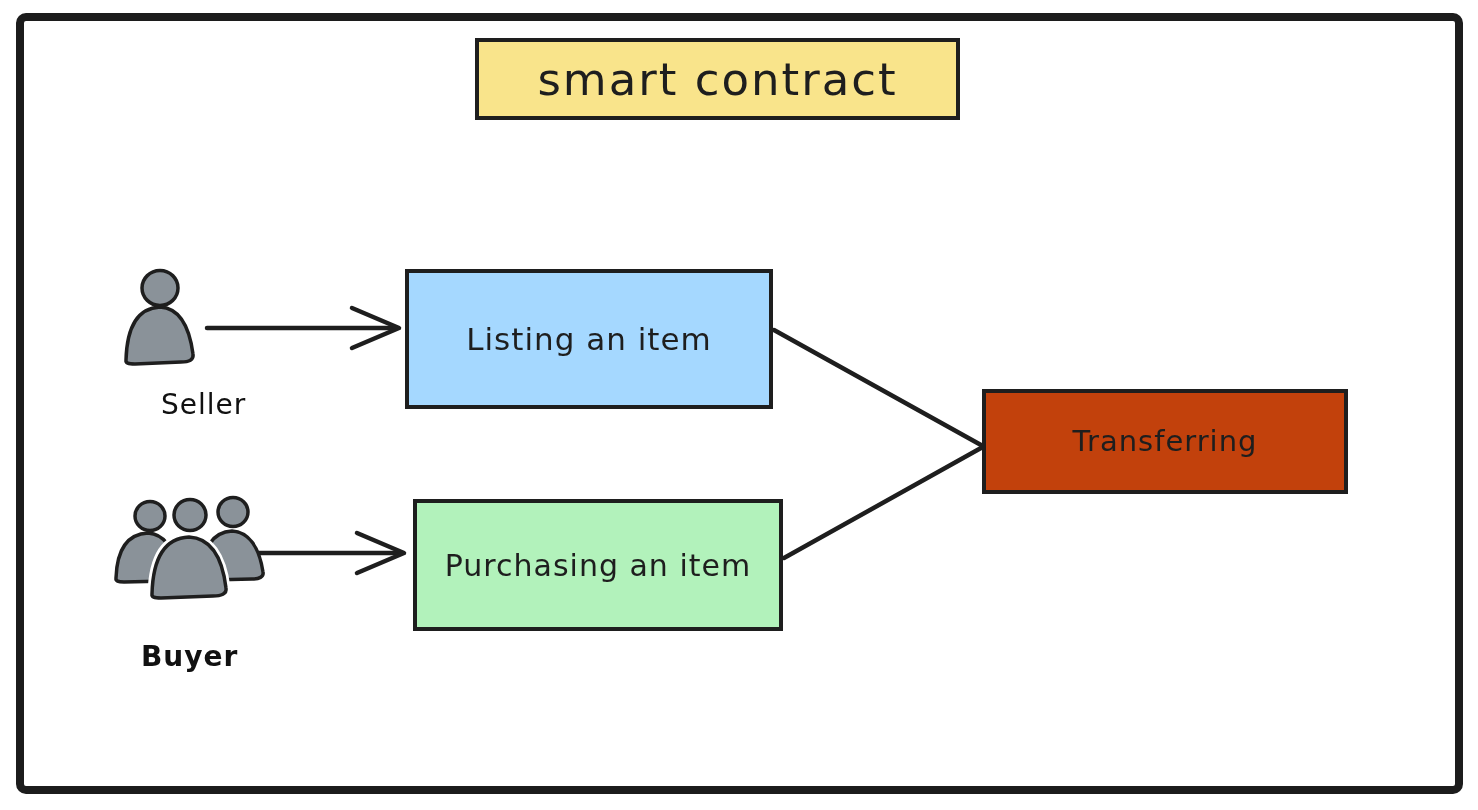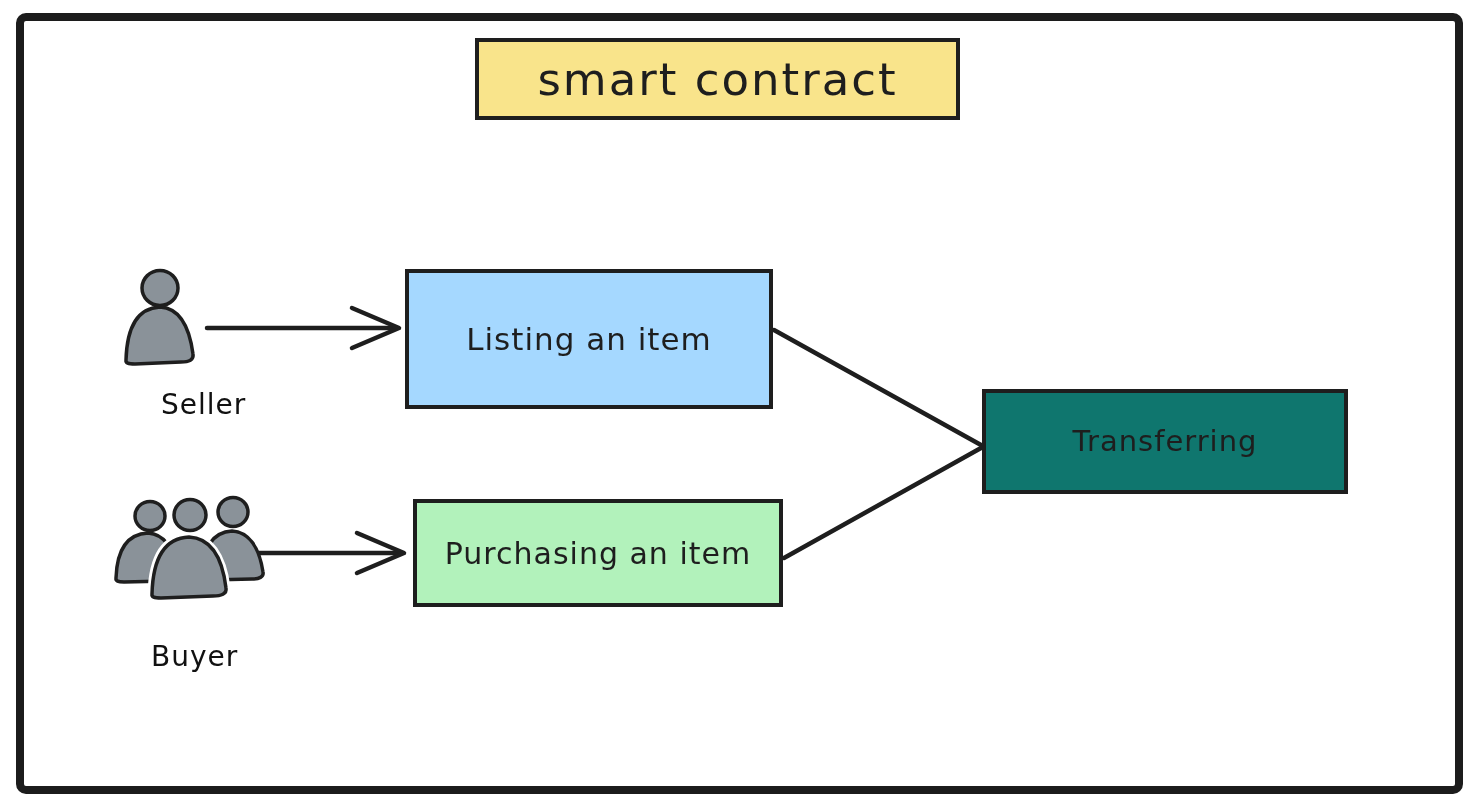--- a/index.html
+++ b/index.html
@@ -42,42 +42,42 @@
 
   .listing-box {
     left: 405px; top: 269px;
     width: 368px; height: 140px;
     font-size: 31px;
     letter-spacing: 1px;
   }
 
   .purchasing-box {
     left: 413px; top: 499px;
-    width: 370px; height: 108px;
+    width: 370px; height: 132px;
     font-size: 30px;
     letter-spacing: 1px;
   }
 
   .transferring-box {
     left: 982px; top: 389px;
     width: 366px; height: 105px;
     font-size: 29px;
     letter-spacing: 1px;
     line-height: 1.32;
   }
   .transferring-box .two-line { text-align: left; }
 
   .actor-label {
     position: absolute;
     font-size: 28px;
     letter-spacing: 1px;
     color: #111111;
   }
   .seller-label { left: 137px; top: 388px; margin-left: 24px; }
-  .buyer-label  { left: 151px; top: 640px; }
+  .buyer-label  { left: 141px; top: 640px; font-weight: bold; }
 
   .icon-svg { position: absolute; }
   .seller-icon { left: 118px; top: 268px; width: 92px; height: 102px; }
   .buyer-icon  { left: 110px; top: 492px; width: 162px; height: 112px; }
 
   .wires {
     position: absolute;
     left: 0; top: 0;
     width: 1478px; height: 810px;
     pointer-events: none;
@@ -152,19 +152,19 @@
   <div class="actor-label buyer-label">Buyer</div>
 
   <div class="node listing-box" style="background-color: rgb(165, 216, 255);">
     <span>Listing an item</span>
   </div>
 
   <div class="node purchasing-box" style="background-color: rgb(178, 242, 187);">
     <span>Purchasing an item</span>
   </div>
 
-  <div class="node transferring-box" style="background-color: #0f766e;">
+  <div class="node transferring-box" style="background-color: #c2410c;">
     <div class="two-line">
       <div>Transferring</div>
     </div>
   </div>
 
 </div>
 
 </body></html>

